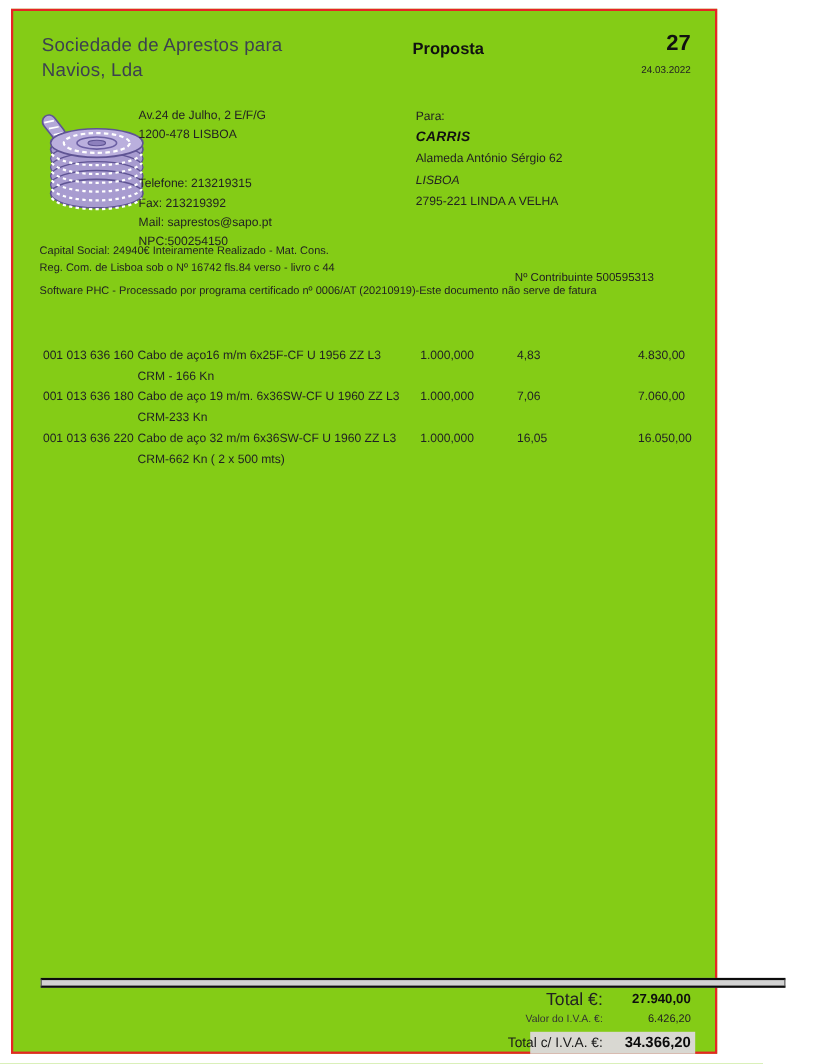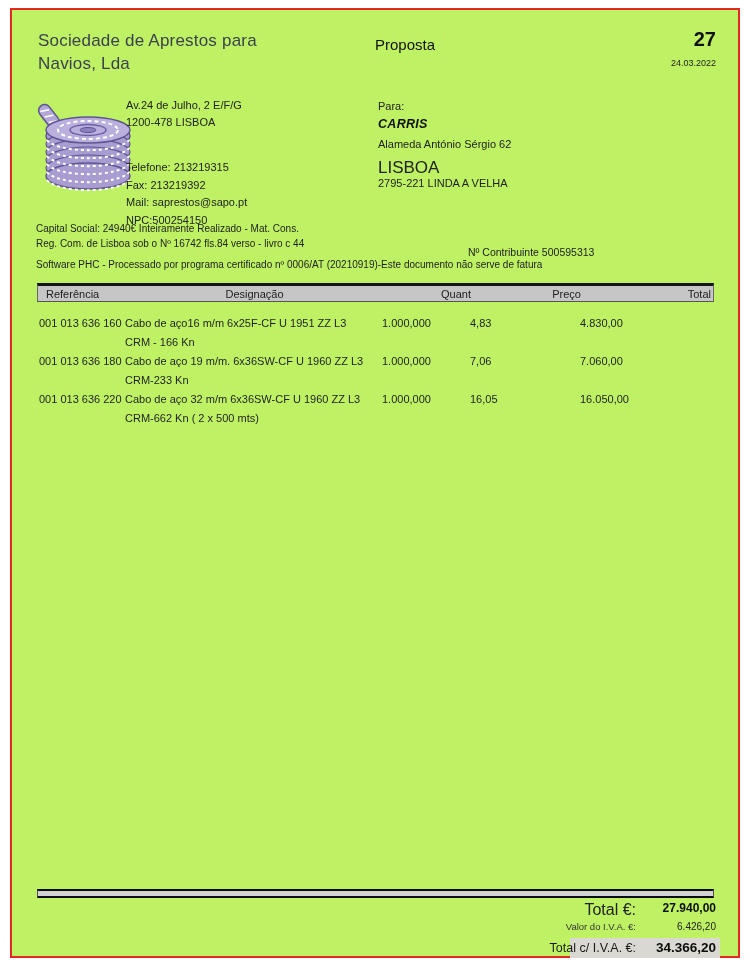--- a/index.html
+++ b/index.html
@@ -6,48 +6,48 @@
   html,body { width:750px; height:967px; }
   body {
     position:relative;
     background:#ffffff;
     font-family:"Liberation Sans","DejaVu Sans",sans-serif;
     color:#26262b;
     overflow:hidden;
   }
   .page {
     position:absolute; left:10px; top:8px;
-    width:730px; height:950px;
+    width:642px; height:950px;
     border:2px solid #e62525;
-    background:#bef264;
+    background:#84cc16;
   }
   .abs { position:absolute; }
 
   
   .company-name {
     left:26px; top:19px;
     font-size:17px; line-height:23px;
     color:#3c4150; letter-spacing:.2px;
   }
-  .doc-type { left:363px; top:26px; font-size:15px; font-weight:normal; color:#111; }
+  .doc-type { left:363px; top:26px; font-size:15px; font-weight:bold; color:#111; }
   .doc-number { right:22px; top:18px; font-size:20px; font-weight:bold; color:#111; text-align:right; }
   .doc-date { right:22px; top:48px; font-size:9px; color:#222; text-align:center; }
 
   
   .logo { left:24px; top:84px; width:104px; height:108px; }
 
   
   .sender-address { left:114px; top:87px; font-size:11px; line-height:17px; color:#222; }
   .sender-contacts { left:114px; top:149px; font-size:11px; line-height:17.5px; color:#222; }
 
   
   .para-label { left:366px; top:90px; font-size:11px; color:#222; }
   .recipient-name { left:366px; top:107px; font-size:12.5px; font-weight:bold; font-style:italic; color:#111; letter-spacing:.3px; }
   .recipient-a1 { left:366px; top:128px; font-size:11px; color:#222; }
-  .recipient-a2 { left:366px; top:148px; font-size:17px; color:#222; }
+  .recipient-a2 { left:366px; top:148px; font-size:11px; color:#222;font-style:italic; }
   .recipient-a3 { left:366px; top:167px; font-size:11px; color:#222; }
   .vat-line { left:420px; top:236px; font-size:10.5px; color:#222;margin-left:36px; }
 
   
   .capital-lines { left:24px; top:211px; font-size:10px; line-height:15px; color:#222; }
   .software-line { left:24px; top:249px; font-size:10px; color:#222; }
 
   
   .thead {
     left:25px; top:273px; width:677px; height:19px;
@@ -169,33 +169,26 @@
   <div class="abs recipient-a2">LISBOA</div>
   <div class="abs recipient-a3">2795-221 LINDA A VELHA</div>
   <div class="abs vat-line">Nº Contribuinte 500595313</div>
 
   <div class="abs capital-lines">
     <div>Capital Social: 24940€ Inteiramente Realizado - Mat. Cons.</div>
     <div>Reg. Com. de Lisboa sob o Nº 16742 fls.84 verso - livro c 44</div>
   </div>
   <div class="abs software-line">Software PHC - Processado por programa certificado nº 0006/AT (20210919)-Este documento não serve de fatura</div>
 
-  <div class="abs thead">
-    <div class="h-ref">Referência</div>
-    <div class="h-desc">Designação</div>
-    <div class="h-num">Quant</div>
-    <div class="h-num">Preço</div>
-    <div class="h-num">Total</div>
-  </div>
 
   <div class="abs tbody">
     <div class="trow">
       <div class="c-ref">001 013 636 160</div>
       <div class="c-desc">
-        <div class="d1">Cabo de aço16 m/m 6x25F-CF U 1951 ZZ L3</div>
+        <div class="d1">Cabo de aço16 m/m 6x25F-CF U 1956 ZZ L3</div>
         <div class="d2">CRM - 166 Kn</div>
       </div>
       <div class="c-num">1.000,000</div>
       <div class="c-num">4,83</div>
       <div class="c-num">4.830,00</div>
     </div>
     <div class="trow">
       <div class="c-ref">001 013 636 180</div>
       <div class="c-desc">
         <div class="d1">Cabo de aço 19 m/m. 6x36SW-CF U 1960 ZZ L3</div>

